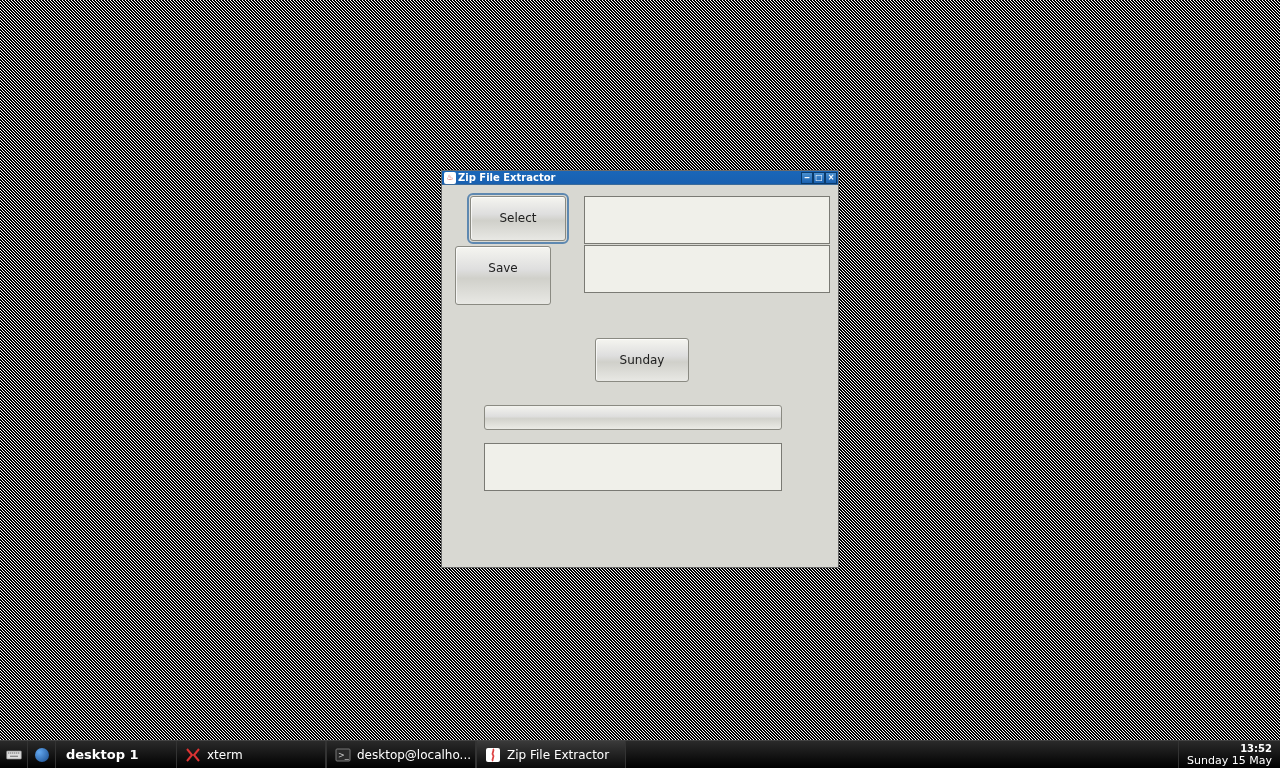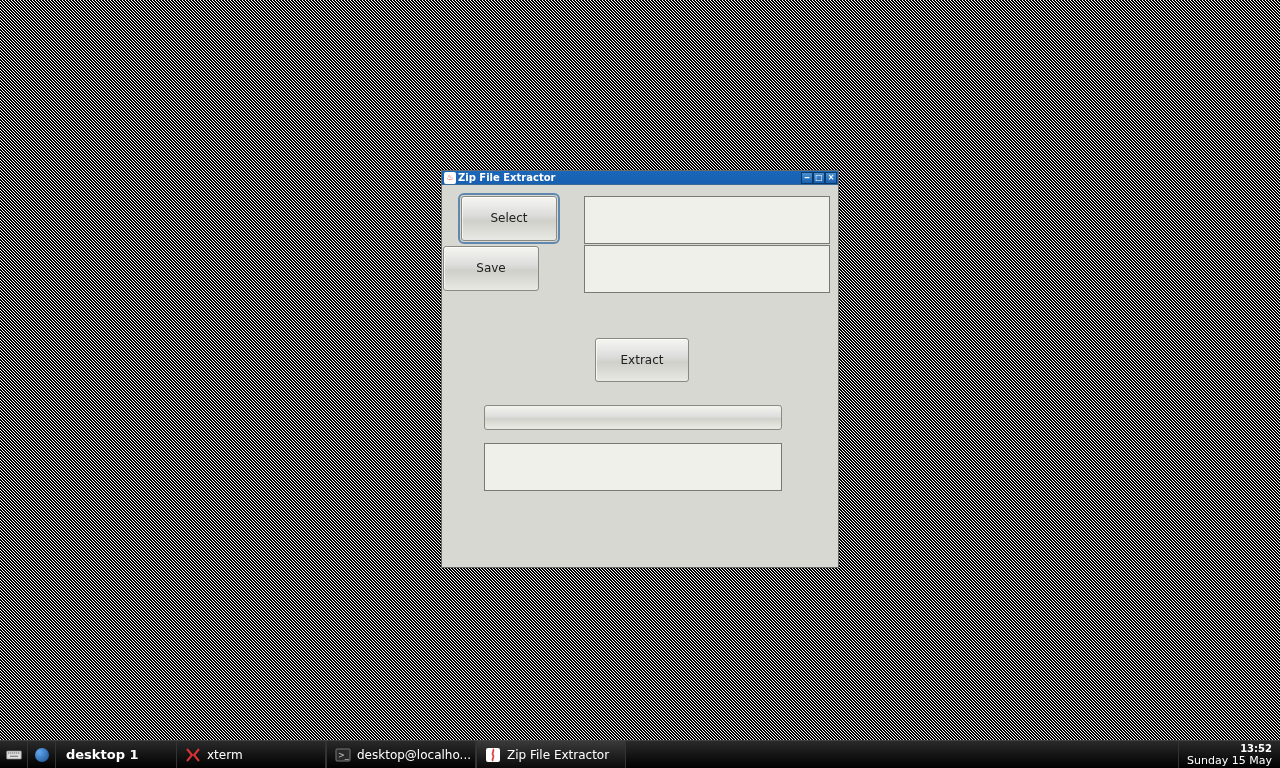--- a/index.html
+++ b/index.html
@@ -75,22 +75,22 @@
     outline: 2px solid #5e88b0;
     outline-offset: 1px;
   }
 
   .txtbox {
     border: 1px solid #7a7a74;
     background: #f0f0ea;
   }
 
   
-  #select-btn  { position:absolute; left: 19px; top: 11px;  width: 96px; height: 45px; line-height: 43px; }
-  #save-btn    { position:absolute; left: 1px; top: 61px;  width: 96px; height: 45px; line-height: 43px; }
+  #select-btn  { position:absolute; left: 28px; top: 11px;  width: 96px; height: 45px; line-height: 43px; }
+  #save-btn    { position:absolute; left: 13px; top: 61px;  width: 96px; height: 59px; line-height: 43px; }
   #source-box  { position:absolute; left: 142px; top: 11px; width: 246px; height: 48px; }
   #dest-box    { position:absolute; left: 142px; top: 60px; width: 246px; height: 48px; }
   #extract-btn { position:absolute; left: 153px; top: 153px; width: 94px; height: 44px; line-height: 42px; }
   #progress-bar{ position:absolute; left: 42px; top: 220px; width: 298px; height: 25px;
                  border:1px solid #8a8a82; border-radius:3px;
                  background: linear-gradient(#f3f3ee, #dedede 45%, #d2d2cc 55%, #ebebe6); }
   #status-box  { position:absolute; left: 42px; top: 258px; width: 298px; height: 48px; }
 
   
   .taskbar {
@@ -156,21 +156,21 @@
 
       <div id="source-box" class="txtbox">
         <span></span>
       </div>
 
       <div id="dest-box" class="txtbox">
         <span></span>
       </div>
 
       <div id="extract-btn" class="swing-btn">
-        <span>Extract</span>
+        <span>Sunday</span>
       </div>
 
       <div id="progress-bar"></div>
 
       <div id="status-box" class="txtbox">
         <span></span>
       </div>
 
     </div>
   </div>

